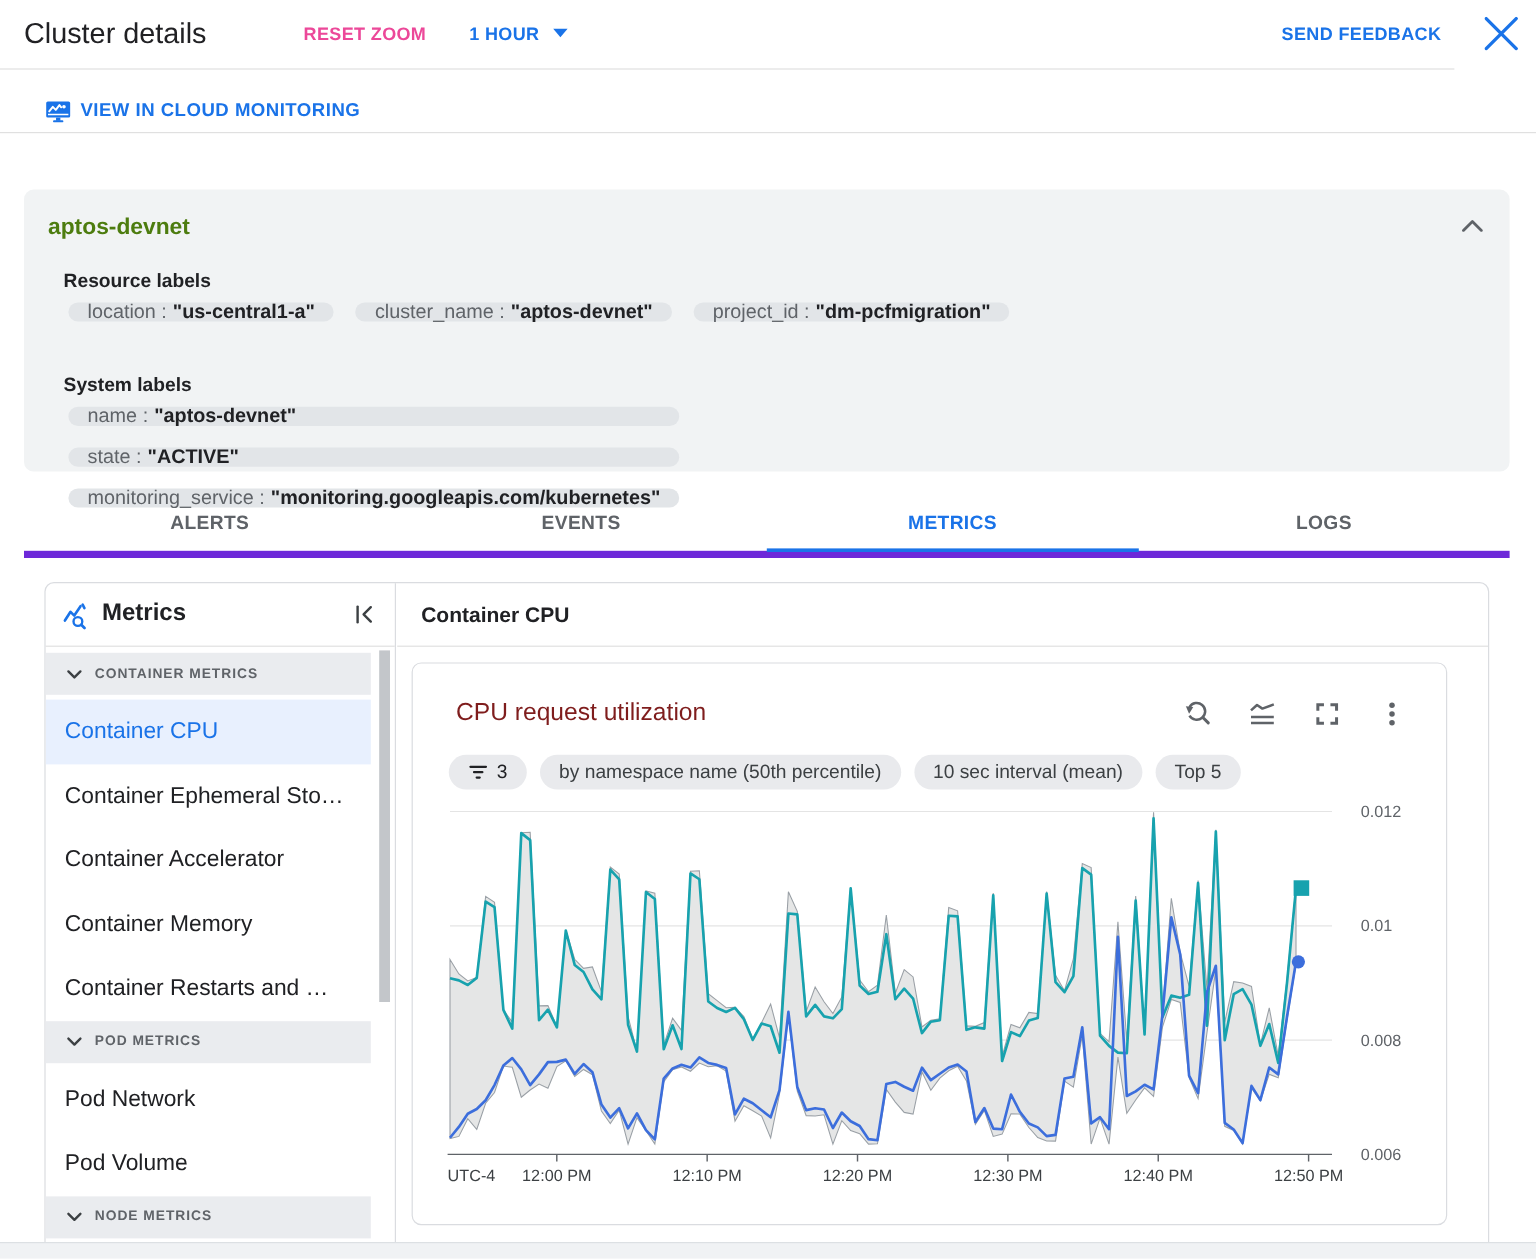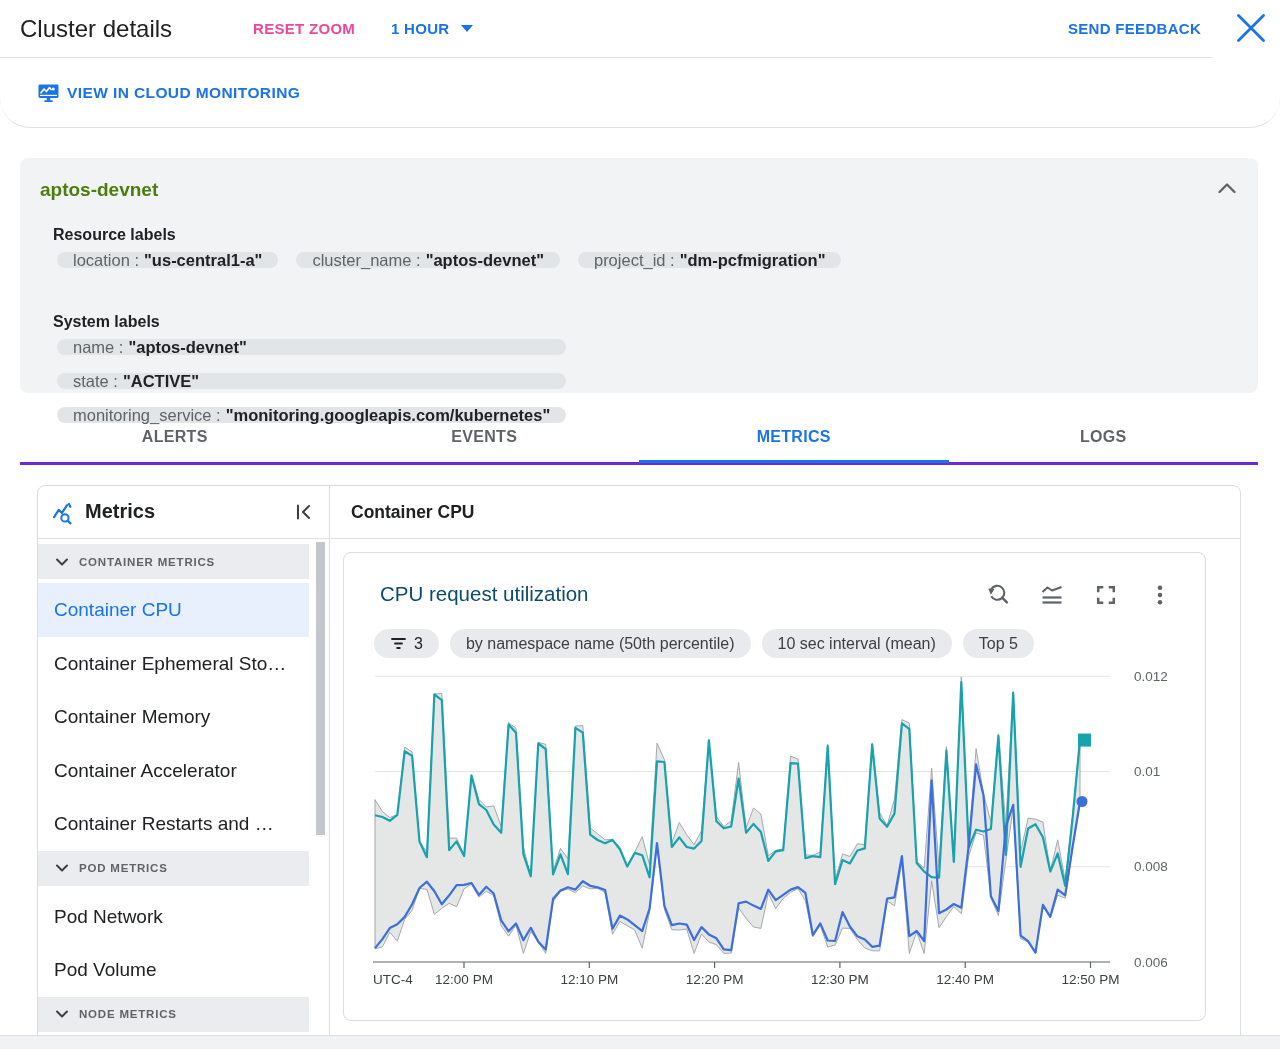--- a/index.html
+++ b/index.html
@@ -16,22 +16,22 @@
   background:none; border:none; cursor:pointer; font-family:inherit; }
 #reset-zoom { left:253px; top:20px; color:#ec4899; }
 #time-range { left:391px; top:20px; color:#1a73e8; }
 #time-range .caret { display:inline-block; width:0; height:0; border-left:6px solid transparent;
   border-right:6px solid transparent; border-top:7px solid #1a73e8; margin-left:12px; vertical-align:2px; }
 #send-feedback { left:1068px; top:20px; color:#1a73e8; }
 #close-btn { position:absolute; left:1236px; top:14px; width:30px; height:30px;
   background:none; border:none; cursor:pointer; }
 
 
-#subbar { position:absolute; left:0; top:59px; width:1280px; height:69px;
-  background:#fff; border-bottom:1px solid #e0e0e0;border-radius:30px; }
+#subbar { position:absolute; left:0; top:59px; width:1280px; height:52px;
+  background:#fff; border-bottom:1px solid #e0e0e0; }
 #view-link { position:absolute; left:38px; top:25px; display:flex; align-items:center;
   gap:8px; color:#1a73e8; font-size:15.5px; font-weight:bold; letter-spacing:.4px;
   text-decoration:none; cursor:pointer; }
 
 
 #resource-card { position:absolute; left:20px; top:158px; width:1238px; height:235px;
   background:#f1f3f4; border-radius:8px; }
 #resource-name { position:absolute; left:20px; top:21px; font-size:19px; font-weight:bold; color:#4d7c0f; }
 #card-collapse { position:absolute; right:20px; top:20px; width:22px; height:22px;
   background:none; border:none; cursor:pointer; }
@@ -41,21 +41,21 @@
 .chip-row { position:absolute; left:37px; display:flex; gap:18px; }
 #resource-chips { top:94px; }
 #system-chips { top:181px;flex-direction:column; }
 .label-chip { height:16px; border-radius:14px; background:#e2e5e8; display:flex;
   align-items:center; padding:0 16px; font-size:16.5px; white-space:nowrap; }
 .label-chip .k { color:#5f6368; }
 .label-chip .v { color:#202124; font-weight:bold; margin-left:5px; }
 
 
 #tabs { position:absolute; left:20px; top:420px; width:1238px; height:45px;
-  display:flex; border-bottom:3px solid #6d28d9; }
+  display:flex; border-bottom:6px solid #6d28d9; }
 .tab { flex:1; text-align:center; line-height:34px; font-size:16px; font-weight:bold;
   letter-spacing:.3px; color:#5f6368; cursor:pointer; position:relative; }
 .tab.active { color:#1a73e8; }
 .tab.active::after { content:""; position:absolute; left:0; right:0; bottom:-1px;
   height:3px; background:#1a73e8; }
 
 
 #panel { position:absolute; left:37px; top:485px; width:1204px; height:560px;
   border:1px solid #dadce0; border-radius:8px; background:#fff; }
 #left-col { position:absolute; left:0; top:0; width:292px; height:100%;
@@ -78,21 +78,21 @@
 #left-scroll { left:278px; top:56px; width:9px; height:293px; }
 
 #right-col { position:absolute; left:293px; top:0; right:0; height:100%; }
 #right-header { position:absolute; left:0; top:0; width:100%; height:53px;
   border-bottom:1px solid #e0e0e0; }
 #chart-group-title { position:absolute; left:20px; top:16px; font-size:17.5px; font-weight:bold; color:#202124; }
 
 
 #chart-card { position:absolute; left:12px; top:66px; width:863px; height:469px;
   border:1px solid #dadce0; border-radius:8px; background:#fff; }
-#chart-title { position:absolute; left:36px; top:29px; font-size:20.5px; color:#0c4a6e; }
+#chart-title { position:absolute; left:36px; top:29px; font-size:20.5px; color:#7f1d1d; }
 #card-icons { position:absolute; right:33px; top:30px; display:flex; gap:30px; }
 .icon-btn { width:24px; height:24px; background:none; border:none; cursor:pointer; padding:0; }
 #filter-chips { position:absolute; left:30px; top:76px; display:flex; gap:11px; }
 .fchip { height:29px; border-radius:15px; background:#e9eaed; display:flex; align-items:center;
   padding:0 16px; font-size:16px; color:#3c4043; gap:7px; }
 .fchip .num { color:#202124; }
 #chart-svg { position:absolute; left:0; top:109px; }
 
 
 #bottom-strip { position:absolute; left:0; top:1035px; width:1280px; height:14px;
@@ -193,22 +193,22 @@
       </div>
       <div id="metric-list">
           <div class="msection">
             <svg class="chev" width="18" height="18" viewBox="0 0 18 18">
               <path d="M4 6.5 L9 11.5 L14 6.5" stroke="#3c4043" stroke-width="2" fill="none" stroke-linecap="round" stroke-linejoin="round"></path>
             </svg>
             <span class="slabel">CONTAINER METRICS</span>
           </div>
           <div class="mitem selected">Container CPU</div>
           <div class="mitem">Container Ephemeral Sto…</div>
+          <div class="mitem">Container Accelerator</div>
           <div class="mitem">Container Memory</div>
-          <div class="mitem">Container Accelerator</div>
           <div class="mitem">Container Restarts and …</div>
           <div class="msection">
             <svg class="chev" width="18" height="18" viewBox="0 0 18 18">
               <path d="M4 6.5 L9 11.5 L14 6.5" stroke="#3c4043" stroke-width="2" fill="none" stroke-linecap="round" stroke-linejoin="round"></path>
             </svg>
             <span class="slabel">POD METRICS</span>
           </div>
           <div class="mitem">Pod Network</div>
           <div class="mitem">Pod Volume</div>
           <div class="msection">

